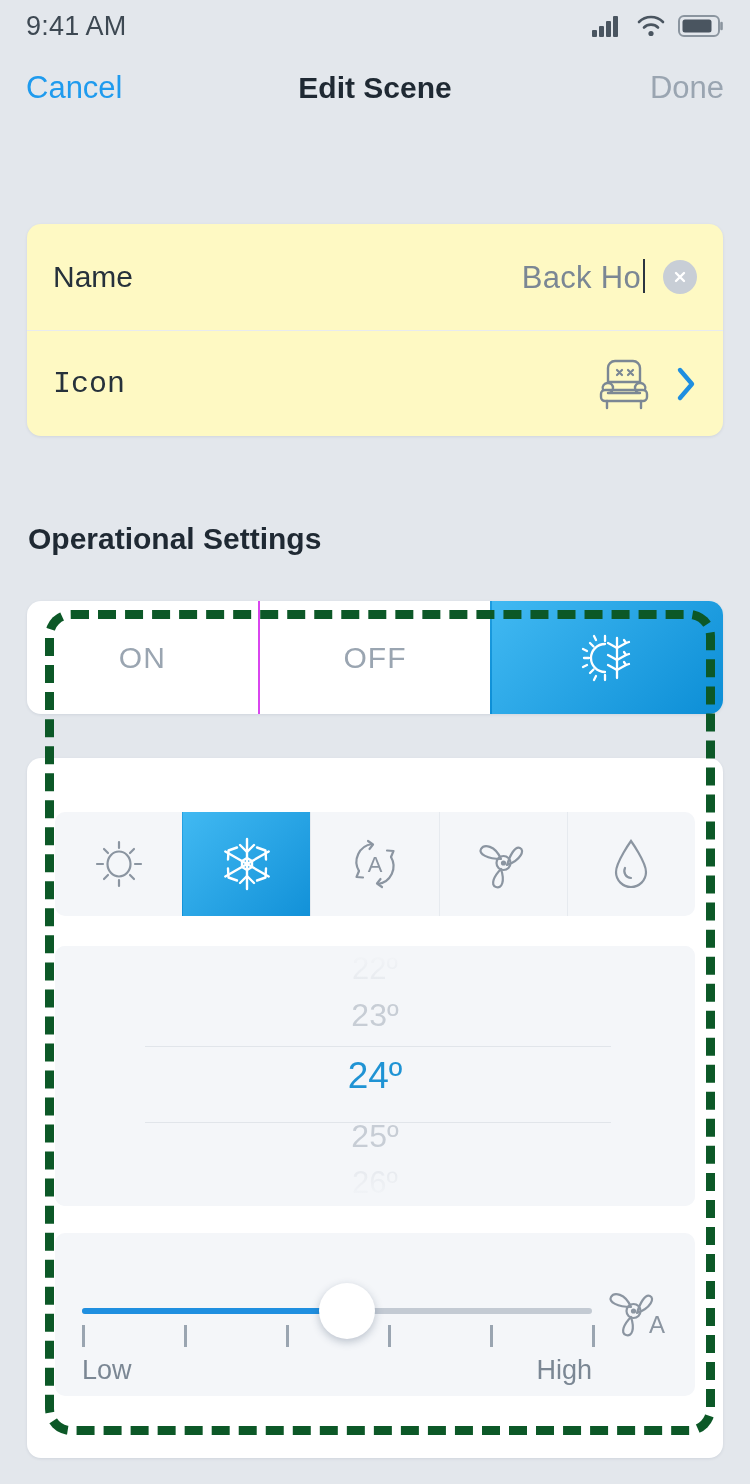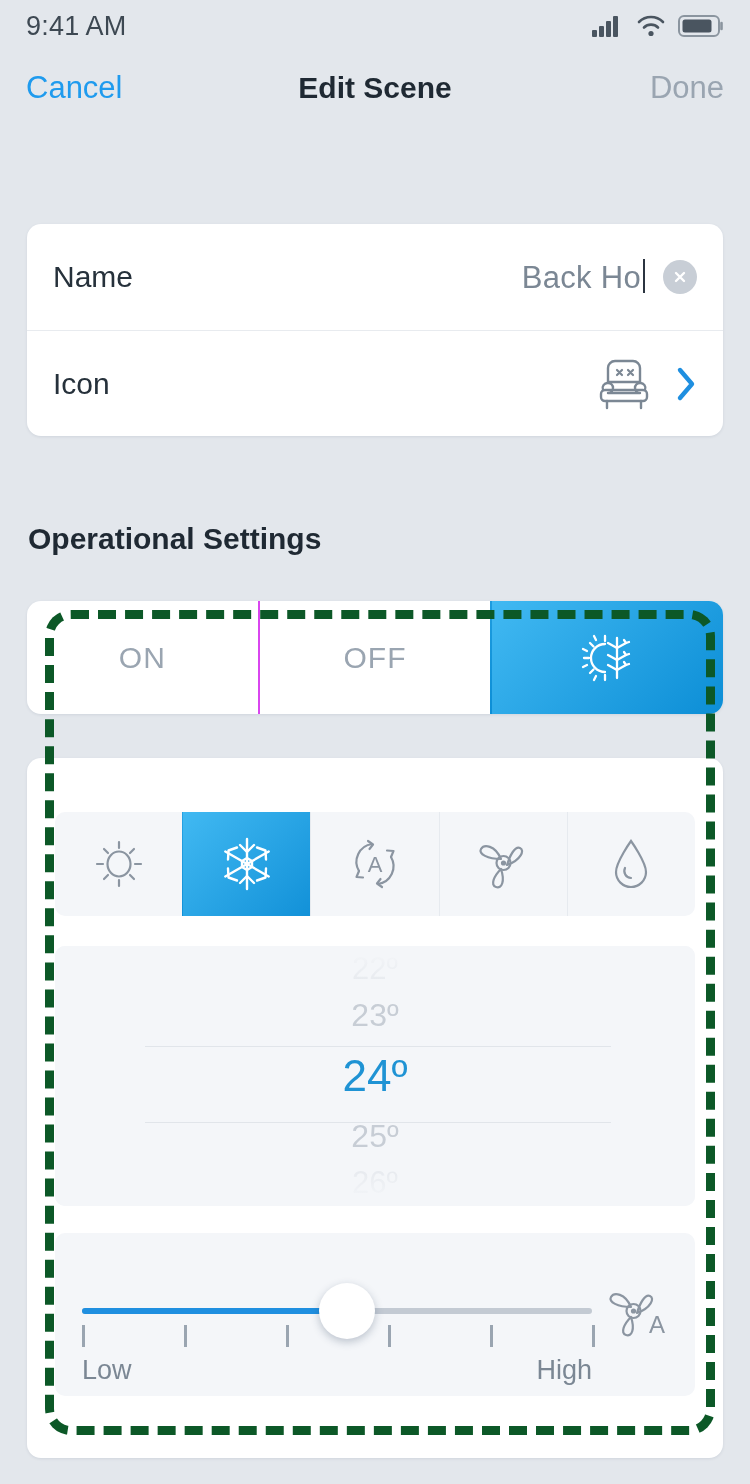--- a/index.html
+++ b/index.html
@@ -36,28 +36,28 @@
   .section-title {
     position: absolute; left: 28px;
     font-size: 30px; font-weight: bold; color: #1f2933;
   }
   #t-scene { top: 158px; }
   #t-oper  { top: 522px; }
 
   
   .card-scene {
     position: absolute; left: 27px; top: 224px; width: 696px; height: 212px;
-    background: #ffffff; border-radius: 14px;
+    background: #fef9c3; border-radius: 14px;
     box-shadow: 0 1px 3px rgba(40,60,90,.10);
   }
   .row {
     position: relative; height: 106px; display: flex; align-items: center;
     padding: 0 26px;
   }
-  .row + .row { border-top: 1px solid #e8ebef; }
+  .row + .row { border-top: 1px solid #e8ebef; font-family: Liberation Mono, monospace; }
   .row-label { font-size: 30px; color: #26313b; }
   .row-right { margin-left: auto; display: flex; align-items: center; gap: 18px; }
   .name-value { font-size: 31px; color: #7b8794; letter-spacing: .3px; margin-left: 33px; }
   .caret-bar {
     display: inline-block; width: 2px; height: 34px; background: #2b3440;
     margin-left: 2px; vertical-align: -5px;
   }
   .clear-btn {
     width: 34px; height: 34px; border-radius: 50%; background: #c8ced6;
     display: flex; align-items: center; justify-content: center;
@@ -307,21 +307,21 @@
             <path d="M18 34 a7 7 0 0 0 6 10"></path>
           </g>
         </svg>
       </div>
     </div>
 
     <div class="temp-panel">
       <div class="temp-list">
         <div class="temp-item" style="height:48px;font-size:31px;opacity:.35;">22º</div>
         <div class="temp-item" style="height:52px;font-size:32px;opacity:.7;">23º</div>
-        <div class="temp-item sel" style="height:76px;font-size:44px;">24º</div>
+        <div class="temp-item sel" style="height:76px;font-size:37px;">24º</div>
         <div class="temp-item" style="height:52px;font-size:32px;opacity:.7;">25º</div>
         <div class="temp-item" style="height:48px;font-size:31px;opacity:.35;">26º</div>
       </div>
       <div class="sel-line" style="top:100px;"></div>
       <div class="sel-line" style="top:176px;"></div>
       <div class="temp-fade-top"></div>
       <div class="temp-fade-bottom"></div>
     </div>
 
     <div class="fan-panel">

